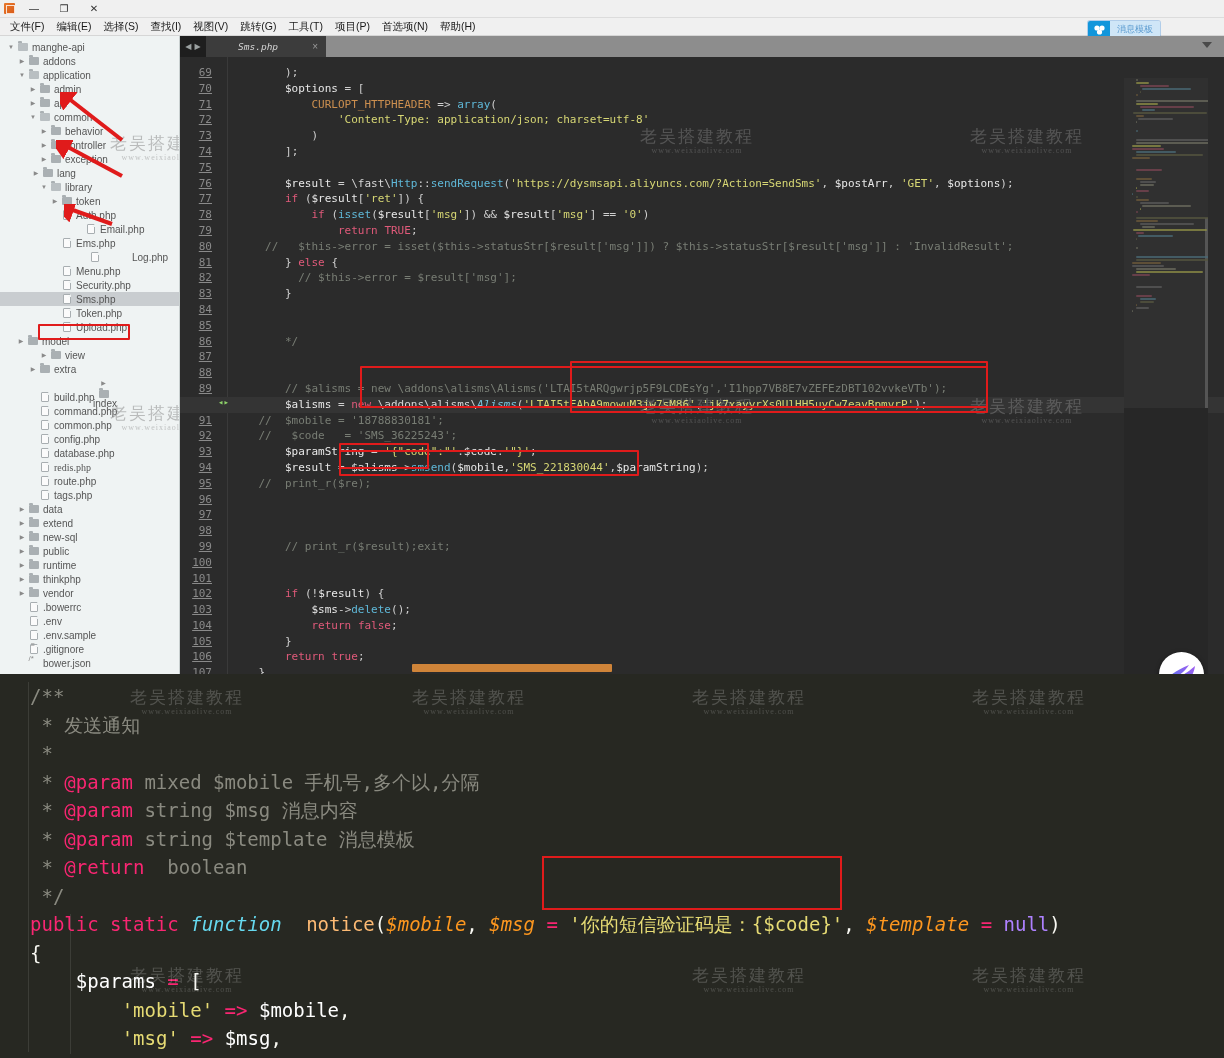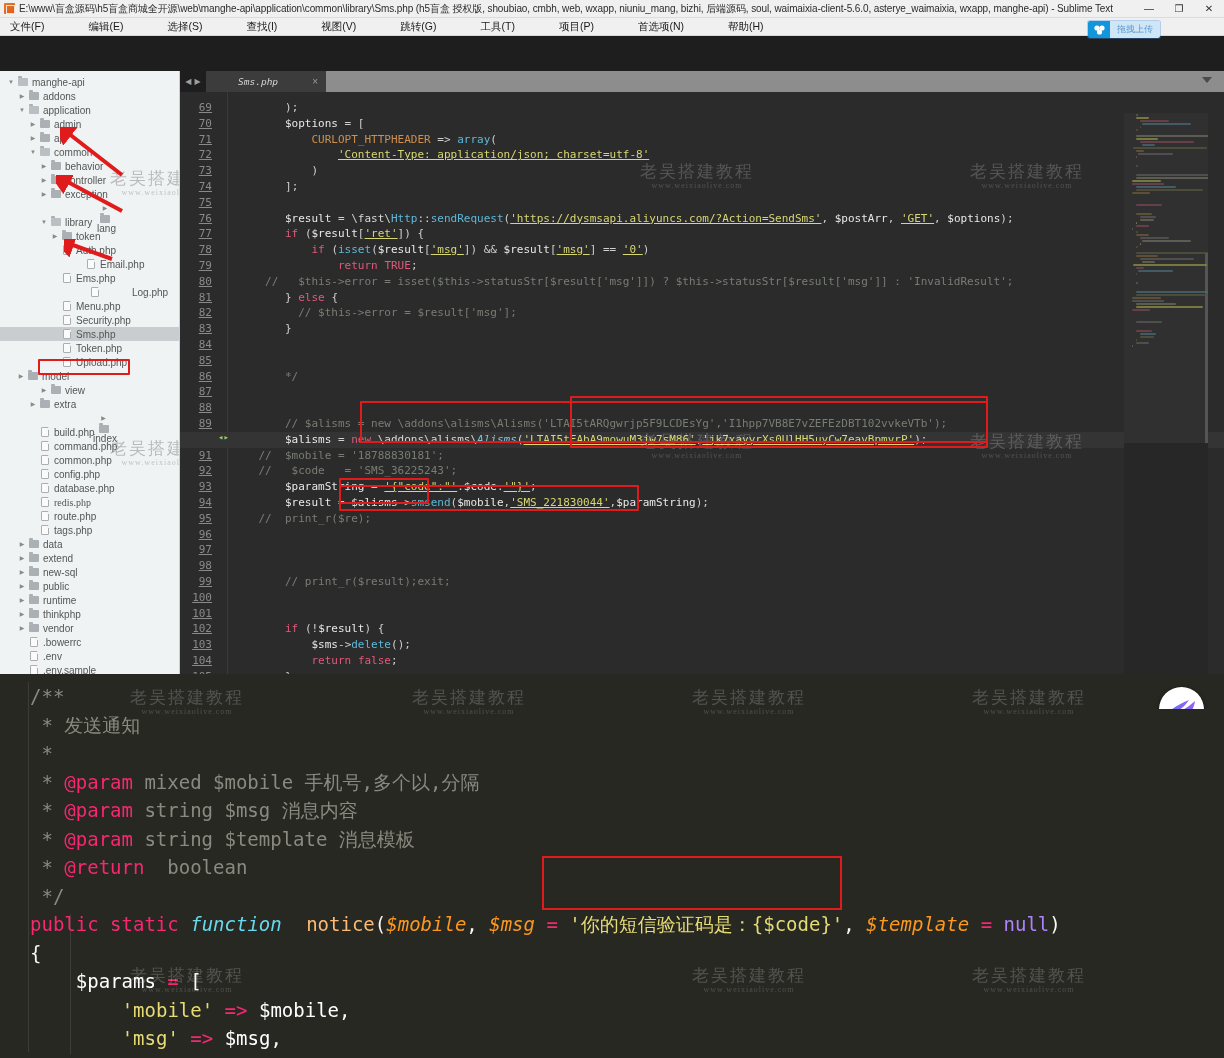--- a/index.html
+++ b/index.html
@@ -36,21 +36,21 @@
   .win-btns { display: flex; flex: none; height: 18px; }
   .win-btn {
     width: 30px; height: 18px; display: flex; align-items: center; justify-content: center;
     font-size: 10px; color: #333;
   }
 
   
   .menubar {
     position: absolute; top: 18px; left: 0; width: 1224px; height: 18px;
     background: #f0f0f0; display: flex; align-items: center;
-    padding-left: 4px; border-bottom: 1px solid #d6d6d6; gap: 32px;
+    padding-left: 4px; border-bottom: 1px solid #d6d6d6;
   }
   .menu-item {
     font-size: 10.5px; color: #1a1a1a; padding: 1px 6px; white-space: nowrap;
   }
 
   
   .upload-badge {
     position: absolute; top: 21px; left: 1088px;
     display: flex; align-items: center; height: 17px;
     border-radius: 2px; overflow: hidden;
@@ -61,21 +61,21 @@
     display: flex; align-items: center; justify-content: center;
   }
   .upload-badge .ub-text {
     background: #cfe6f7; color: #5b9bd0; font-size: 9px;
     padding: 0 7px; height: 17px; line-height: 17px; white-space: nowrap;
   }
 
   
   .top-pane {
     position: absolute; top: 36px; left: 0; width: 1224px; height: 638px;
-    background: #2b2b2b; overflow: hidden; margin-top: 35px;
+    background: #2b2b2b; overflow: hidden;
   }
   
   .sidebar {
     position: absolute; top: 0; left: 0; width: 180px; height: 638px;
     background: #eff3f3; overflow: hidden;
     border-right: 1px solid #c9d0d0;
   }
   .tree { padding: 4px 0 0 0; }
   .tree-row {
     display: flex; align-items: center; height: 14px;
@@ -192,21 +192,21 @@
   }
   .code-lines .cl { height: 15.8px; line-height: 15.8px; }
   .code-lines .cl.cur { background: #343434; margin-left:-52px; padding-left:52px; }
   .cursor-mark {
     position: absolute; left: 38px; font-size: 9px; color: #8fd46a;
   }
 
   
   .t-def   { color: #d8d8d8; }
   .t-cmt   { color: #787d74; }
-  .t-str   { color: #d7d774; text-decoration: underline; }
+  .t-str   { color: #d7d774; }
   .t-var   { color: #e8e8e8; }
   .t-kw    { color: #e05a7a; }
   .t-fn    { color: #5fb8d8; }
   .t-cls   { color: #7ac7e0; font-style: italic; }
   .t-const { color: #cc8f4f; }
   .t-punc  { color: #cfcfcf; }
 
   
   .minimap {
     position: absolute; top: 21px; right: 16px; width: 84px; height: 617px;
@@ -280,21 +280,20 @@
     position: absolute; border: 2px solid #e01b1b; z-index: 5; pointer-events: none;
   }
 </style>
 </head>
 <body>
 
 <div class="app">
 
   <div class="titlebar">
     <div class="title-icon"></div>
-    <div class="title-text">E:\www\盲盒源码\h5盲盒商城全开源\web\manghe-api\application\common\library\Sms.php (h5盲盒 授权版, shoubiao, cmbh, web, wxapp, niuniu_mang, bizhi, 后端源码, soul, waimaixia-client-5.6.0, asterye_waimaixia, wxapp, manghe-api) - Sublime Text</div>
     <div class="win-btns">
       <div class="win-btn">—</div>
       <div class="win-btn">❐</div>
       <div class="win-btn close">✕</div>
     </div>
   </div>
 
   <div class="menubar">
     <div class="menu-item">文件(F)</div>
     <div class="menu-item">编辑(E)</div>
@@ -309,21 +308,21 @@
   </div>
 
   <div class="upload-badge">
     <div class="ub-icon">
       <svg width="13" height="11" viewBox="0 0 13 11">
         <circle cx="4" cy="4" r="2.6" fill="#ffffff"></circle>
         <circle cx="9" cy="4" r="2.6" fill="#ffffff"></circle>
         <circle cx="6.5" cy="8" r="2.6" fill="#ffffff"></circle>
       </svg>
     </div>
-    <div class="ub-text">拖拽上传</div>
+    <div class="ub-text">消息模板</div>
   </div>
 
   <div class="top-pane">
 
     <div class="sidebar">
       <div class="tree" id="tree">
           <div class="tree-row" style="padding-left: 6px;">
             <span class="arrow">▼</span>
             <span class="ico">
               <span class="folder-ico open"></span>
@@ -379,21 +378,21 @@
             </span>
             <span class="tree-label">controller</span>
           </div>
           <div class="tree-row" style="padding-left: 39px;">
             <span class="arrow">▶</span>
             <span class="ico">
               <span class="folder-ico"></span>
             </span>
             <span class="tree-label">exception</span>
           </div>
-          <div class="tree-row" style="padding-left: 31px; flex-direction: column;">
+          <div class="tree-row" style="padding-left: 31px;">
             <span class="arrow">▶</span>
             <span class="ico">
               <span class="folder-ico"></span>
             </span>
             <span class="tree-label">lang</span>
           </div>
           <div class="tree-row" style="padding-left: 39px;">
             <span class="arrow">▼</span>
             <span class="ico">
               <span class="folder-ico open"></span>

